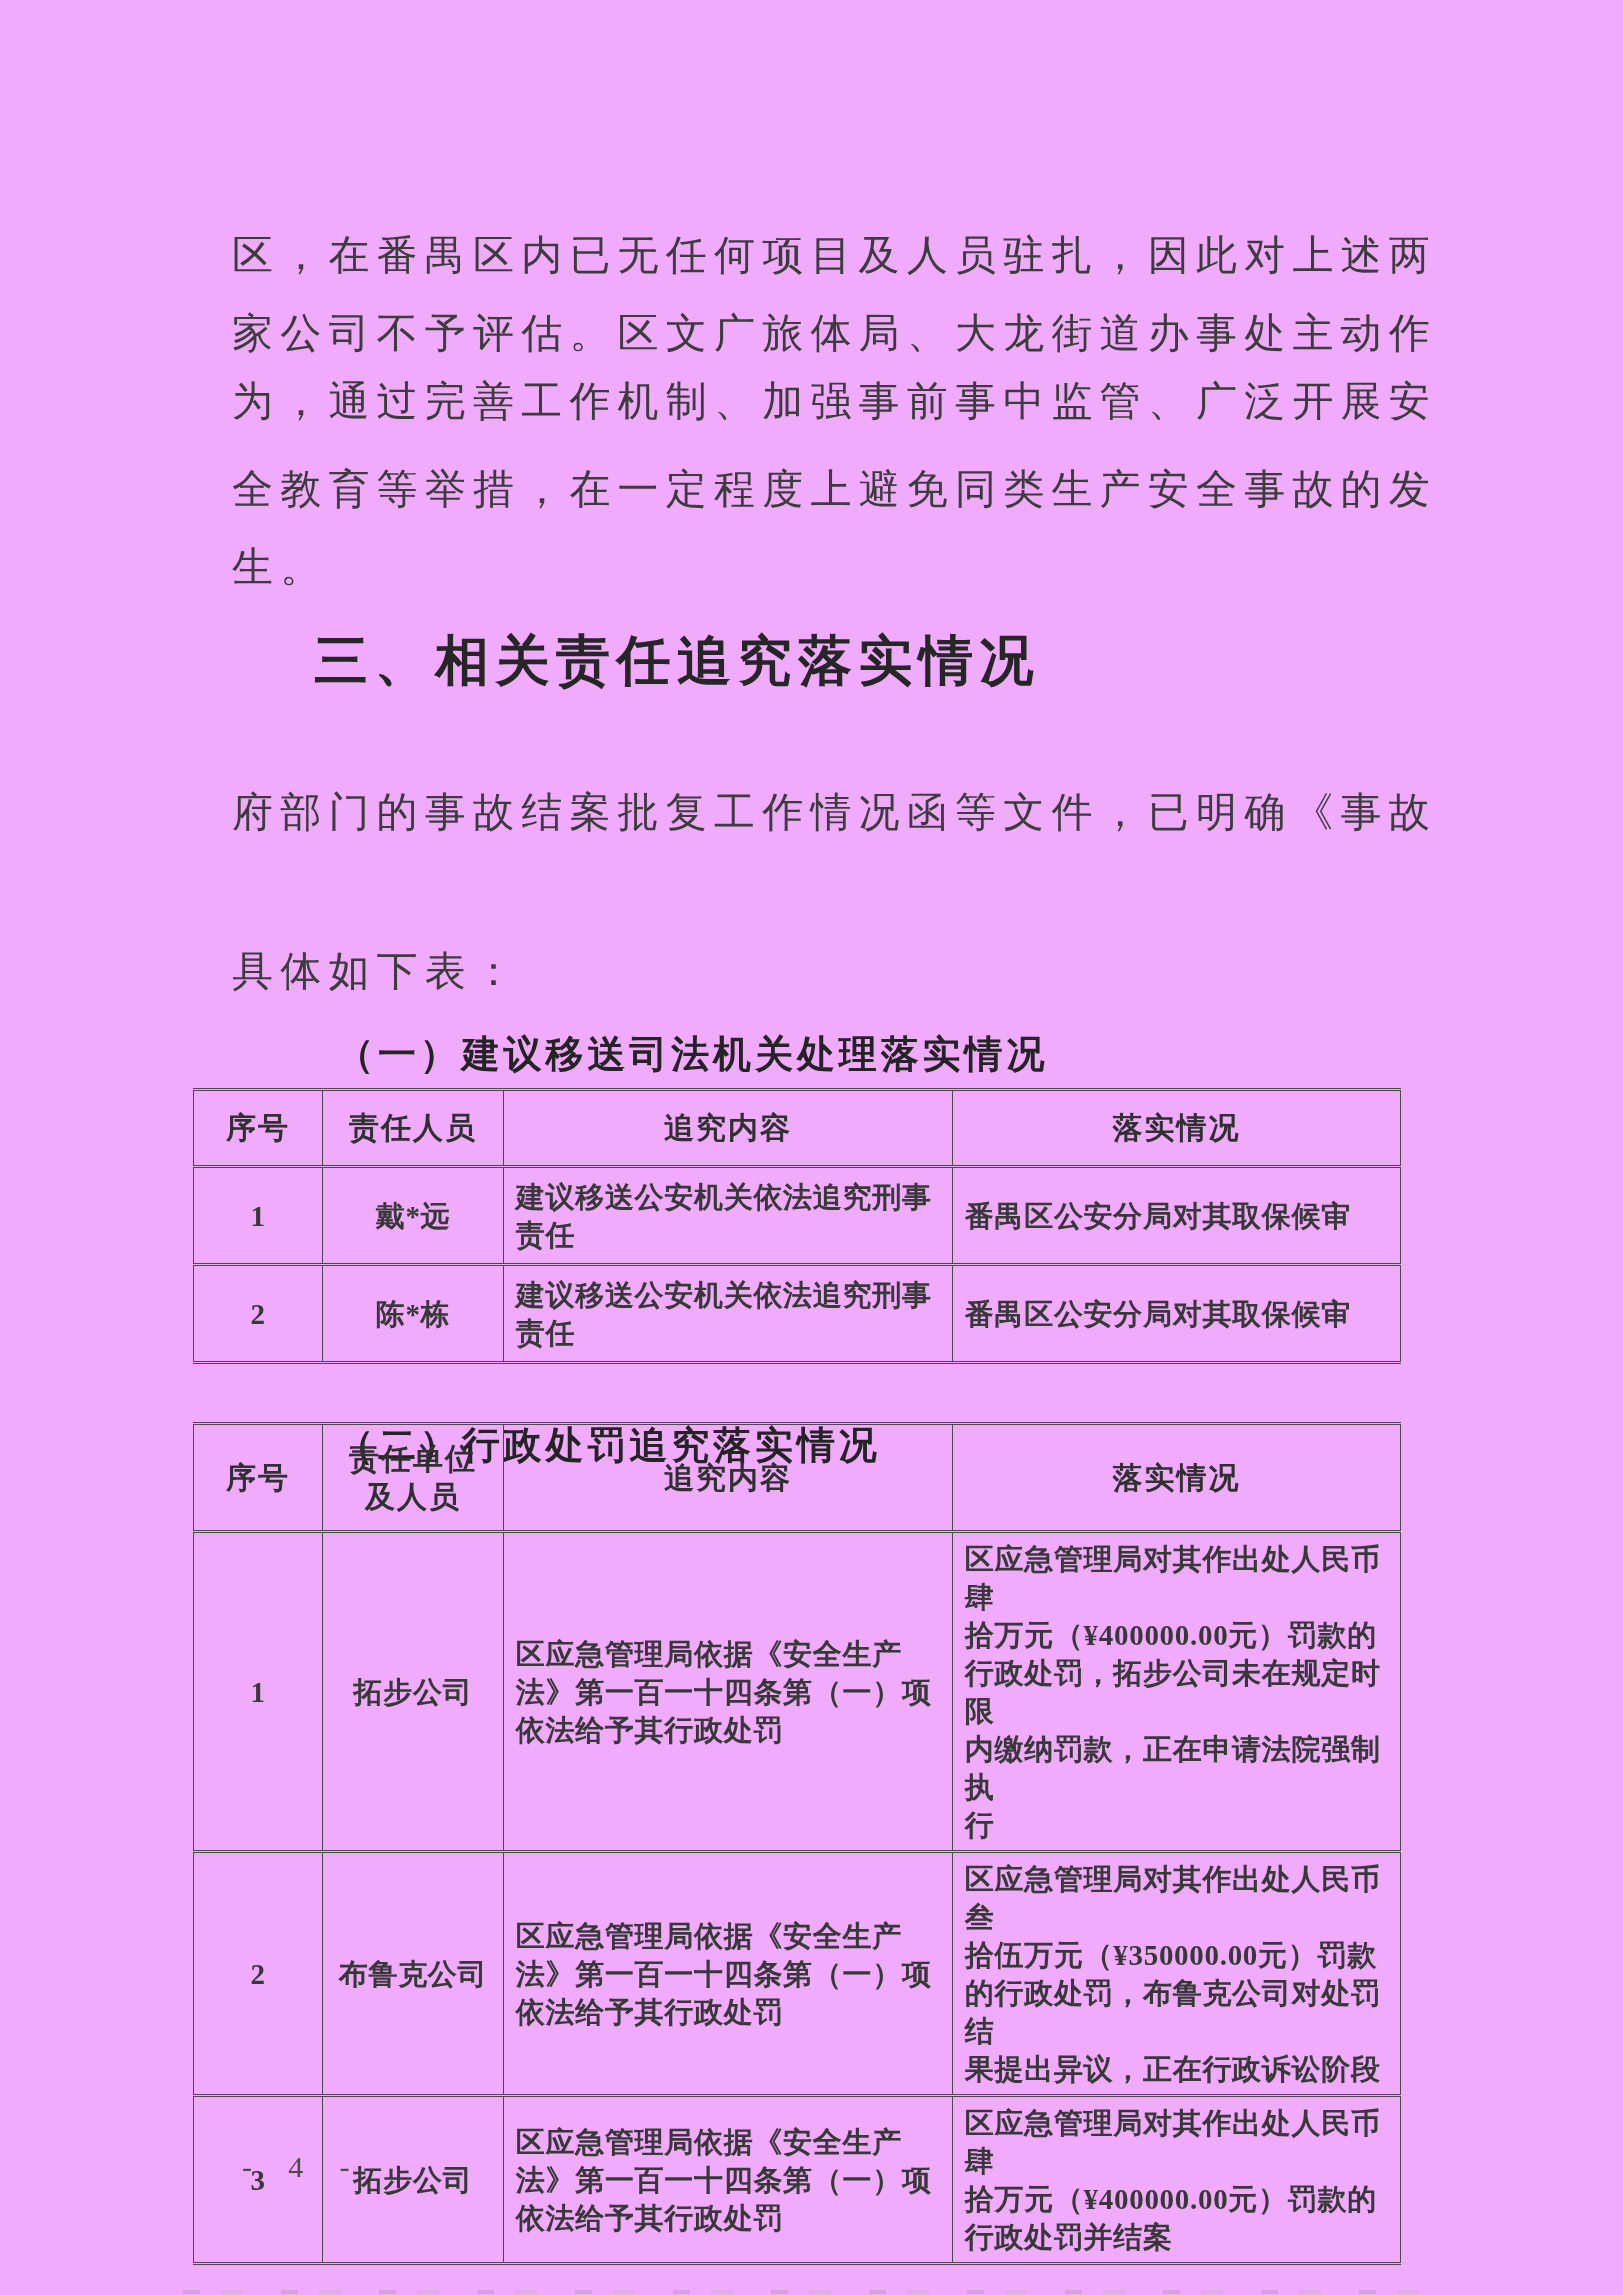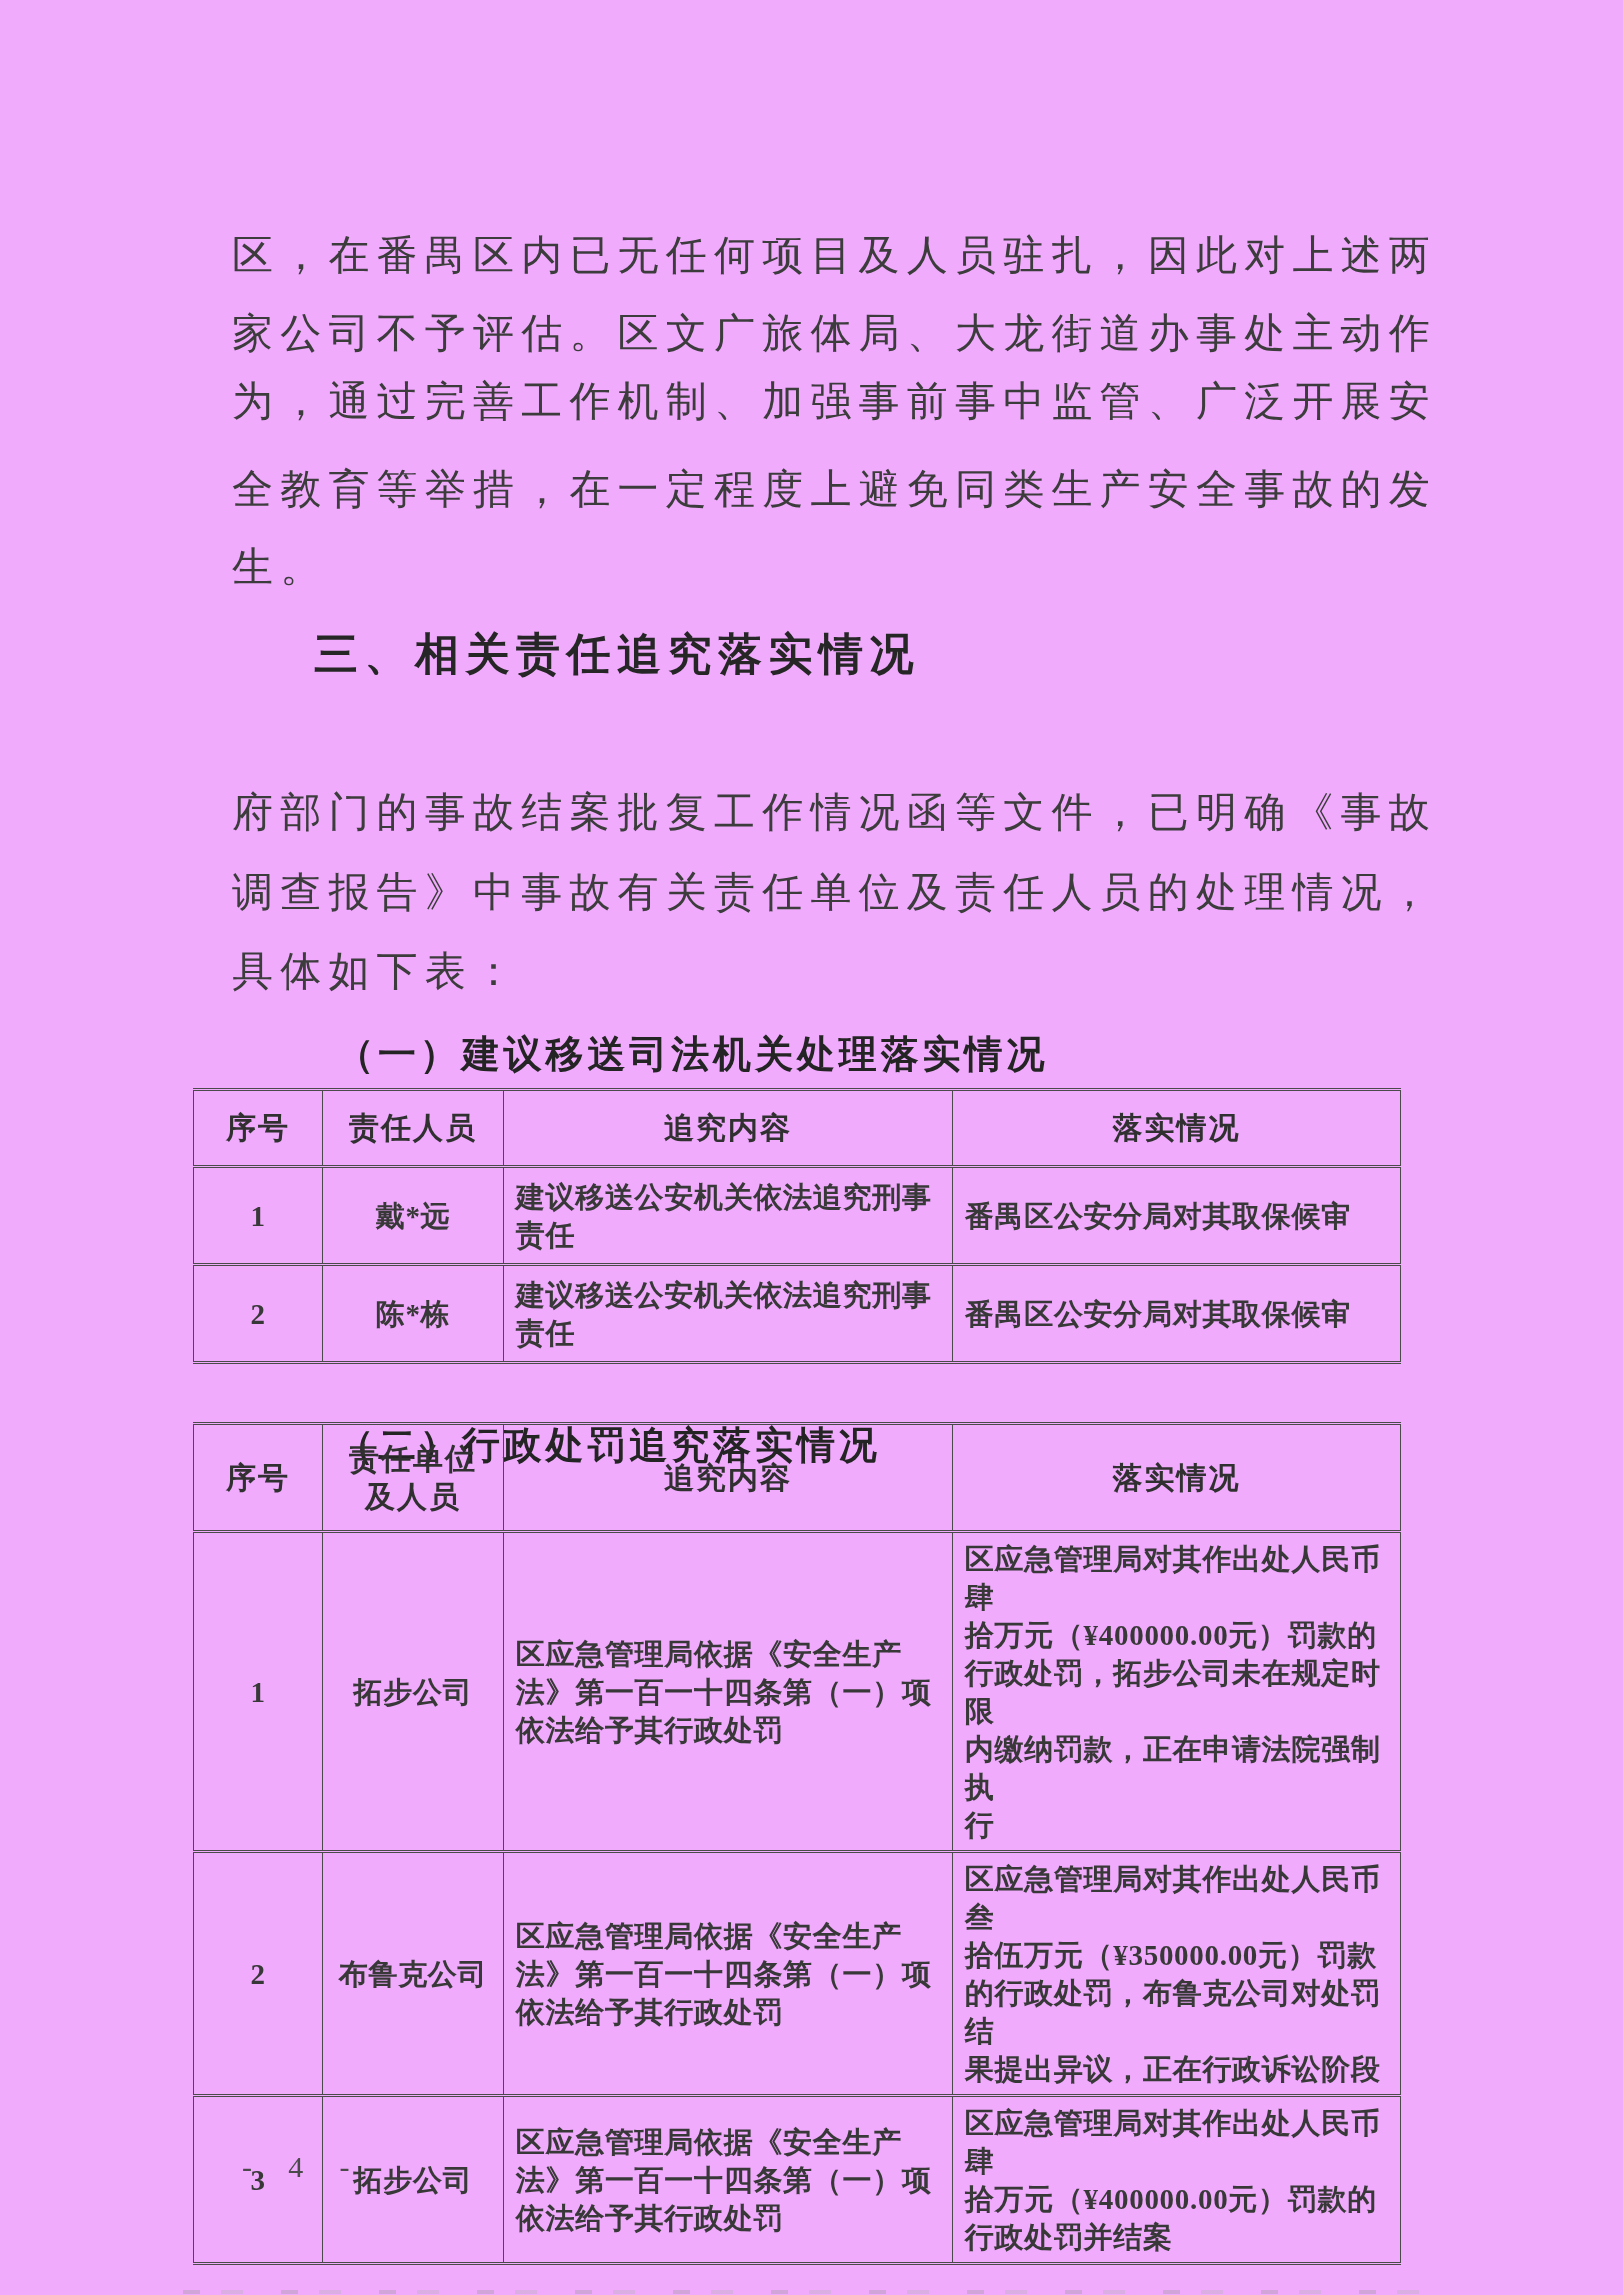--- a/index.html
+++ b/index.html
@@ -22,21 +22,21 @@
     white-space:nowrap;
     color:#3c3c3c;
   }
   .indent2{ padding-left:84px; }
   
   .section-heading{
     position:absolute;
     left:314px;
     font-family:"Liberation Sans","DejaVu Sans",sans-serif;
     font-weight:700;
-    font-size:44px;
+    font-size:54px;
     letter-spacing:6.5px;
     color:#262626;
     white-space:nowrap;
   }
   .table-caption{
     position:absolute;
     left:336px;
     font-family:Liberation Serif, serif;
     font-weight:700;
     font-size:38px;
@@ -104,21 +104,20 @@
 
   <div class="bodyline" style="top:230px">区，在番禺区内已无任何项目及人员驻扎，因此对上述两</div>
   <div class="bodyline" style="top:308px">家公司不予评估。区文广旅体局、大龙街道办事处主动作</div>
   <div class="bodyline" style="top:376px">为，通过完善工作机制、加强事前事中监管、广泛开展安</div>
   <div class="bodyline" style="top:464px">全教育等举措，在一定程度上避免同类生产安全事故的发</div>
   <div class="bodyline" style="top:542px">生。</div>
 
   <div class="section-heading" style="top:625px">三、相关责任追究落实情况</div>
 
   <div class="bodyline" style="top:787px">府部门的事故结案批复工作情况函等文件，已明确《事故</div>
-  <div class="bodyline" style="top:867px">调查报告》中事故有关责任单位及责任人员的处理情况，</div>
   <div class="bodyline" style="top:946px">具体如下表：</div>
 
   <div class="table-caption" style="top:1029px">（一）建议移送司法机关处理落实情况</div>
 
   <table class="doc" style="top:1088px">
     <colgroup>
       <col style="width:129px">
         <col style="width:181px">
         <col style="width:449px">
         <col style="width:448px">

